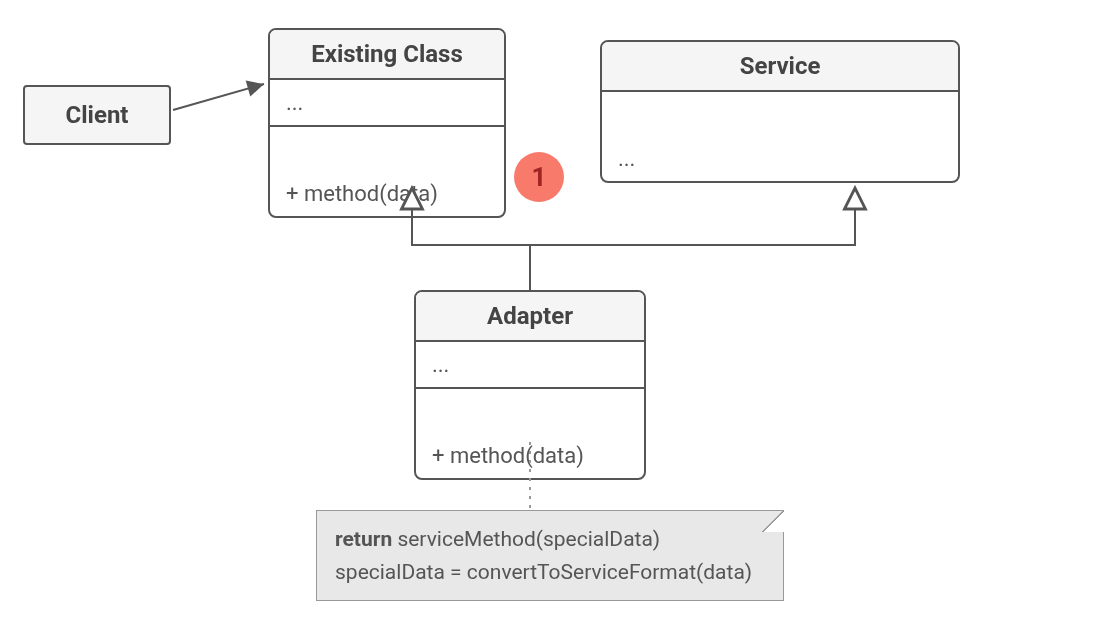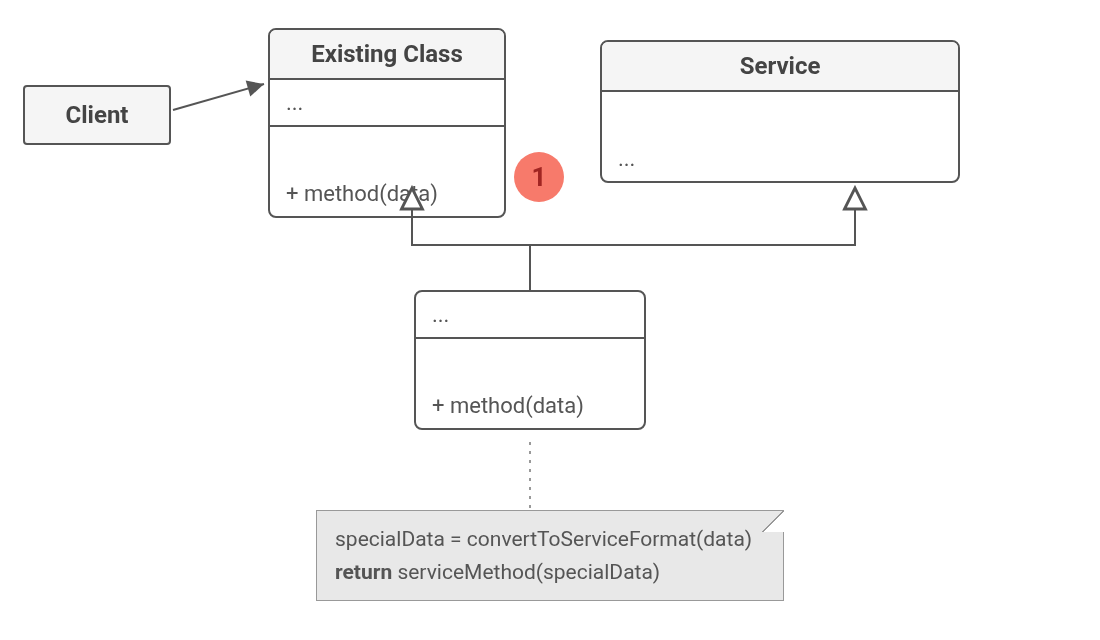--- a/index.html
+++ b/index.html
@@ -98,34 +98,35 @@
   <div class="uml-row">...</div>
   <div class="uml-row">+ method(data)</div>
 </div>
 
 <div class="uml-box" style="left:600px; top:40px; width:360px;">
   <div class="uml-title">Service</div>
   <div class="uml-row">...</div>
 </div>
 
 <div class="uml-box" style="left:414px; top:290px; width:232px;">
+  <div class="uml-title">Adapter</div>
   <div class="uml-row">...</div>
   <div class="uml-row">+ method(data)</div>
 </div>
 
 <div class="badge" style="left:514px; top:152px;">
   <span>1</span>
 </div>
 
 <div class="note" style="left:316px; top:510px; width:468px;">
   <div class="note-corner"></div>
-  <div>specialData = convertToServiceFormat(data)</div>
   <div>
     <b>return</b><span> serviceMethod(specialData)</span>
   </div>
+  <div>specialData = convertToServiceFormat(data)</div>
 </div>
 
 <svg class="connectors">
   <defs>
     <marker id="arrow-solid" viewBox="0 0 12 12" refX="11" refY="6" markerWidth="10" markerHeight="10" orient="auto-start-reverse">
       <path d="M1 1 L11 6 L1 11 Z" fill="#555"></path>
     </marker>
     <marker id="arrow-hollow" viewBox="0 0 16 16" refX="14" refY="8" markerWidth="14" markerHeight="14" orient="auto-start-reverse">
       <path d="M2 2 L14 8 L2 14 Z" fill="#fff" stroke="#555" stroke-width="1.6"></path>
     </marker>

